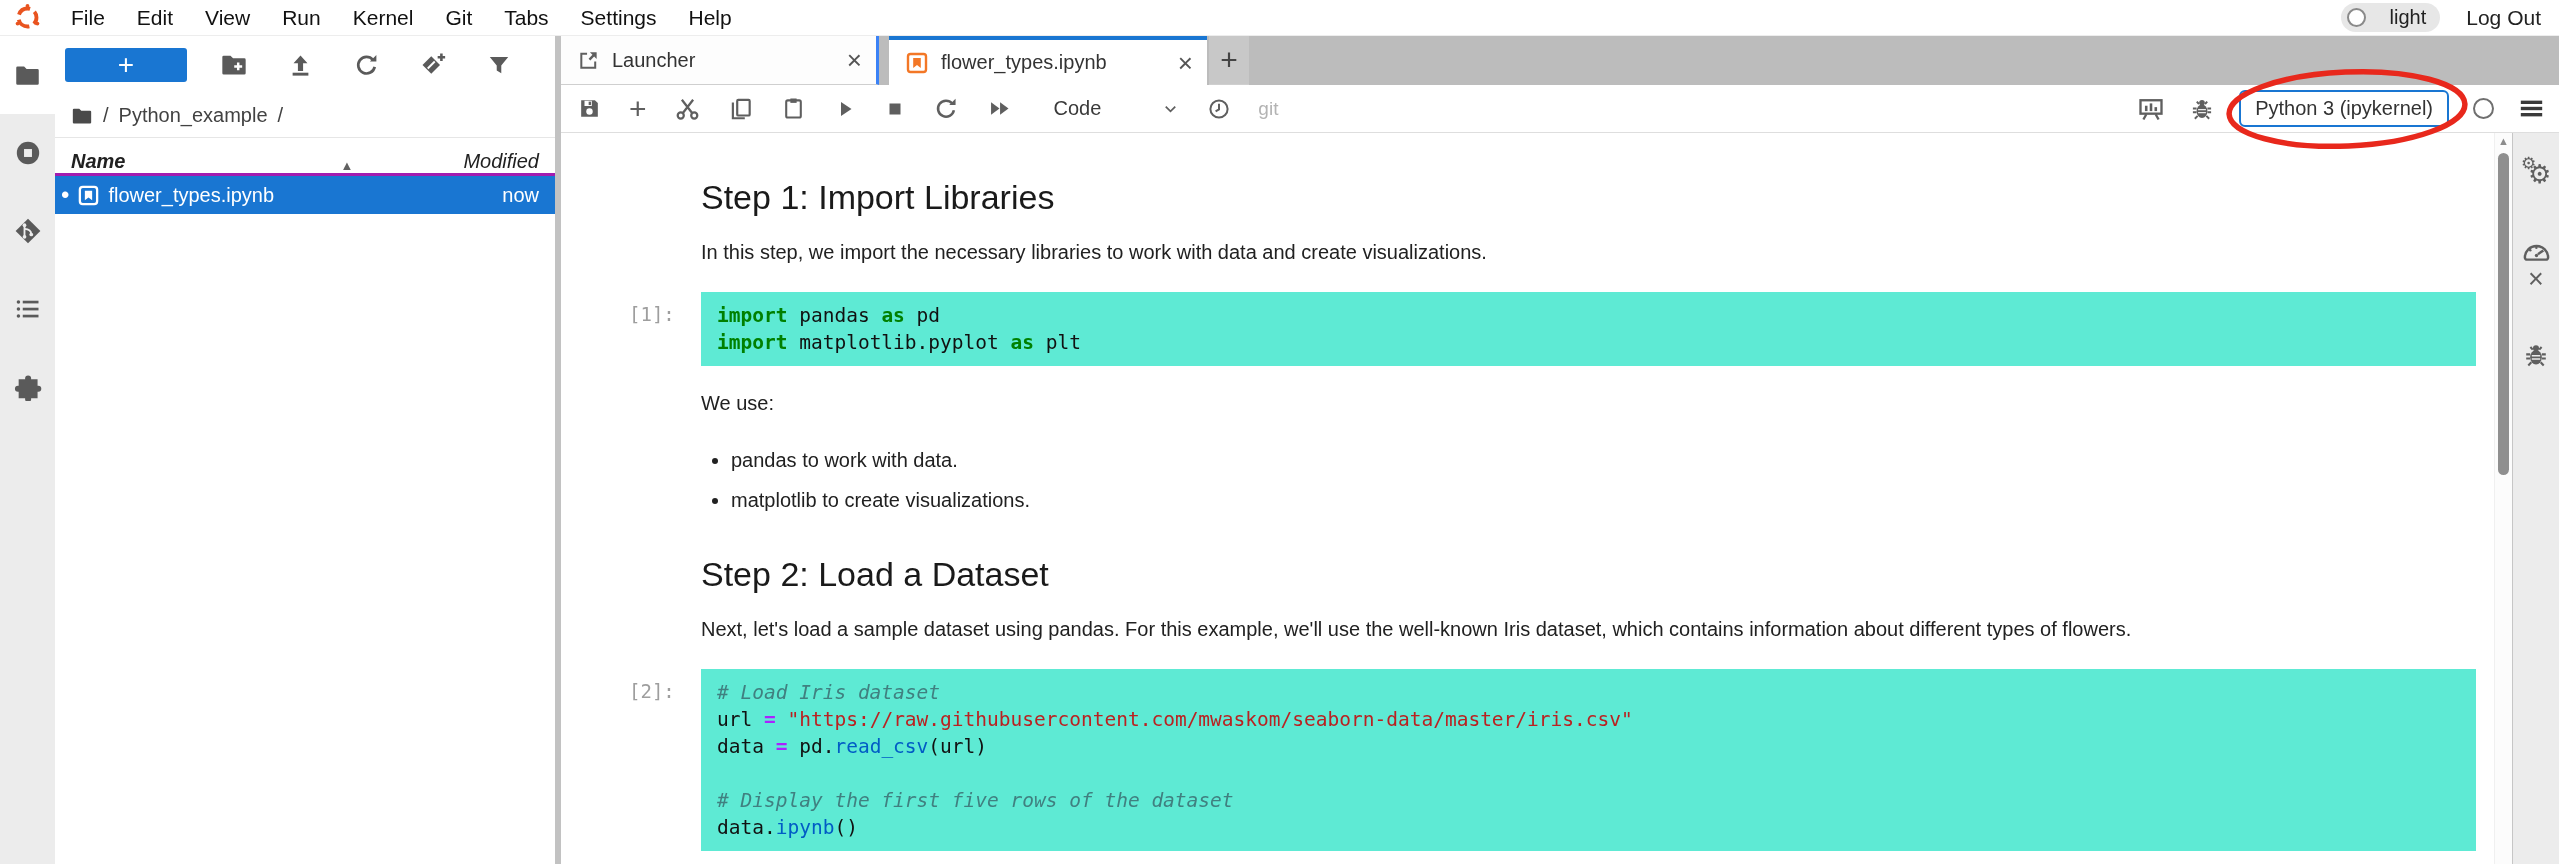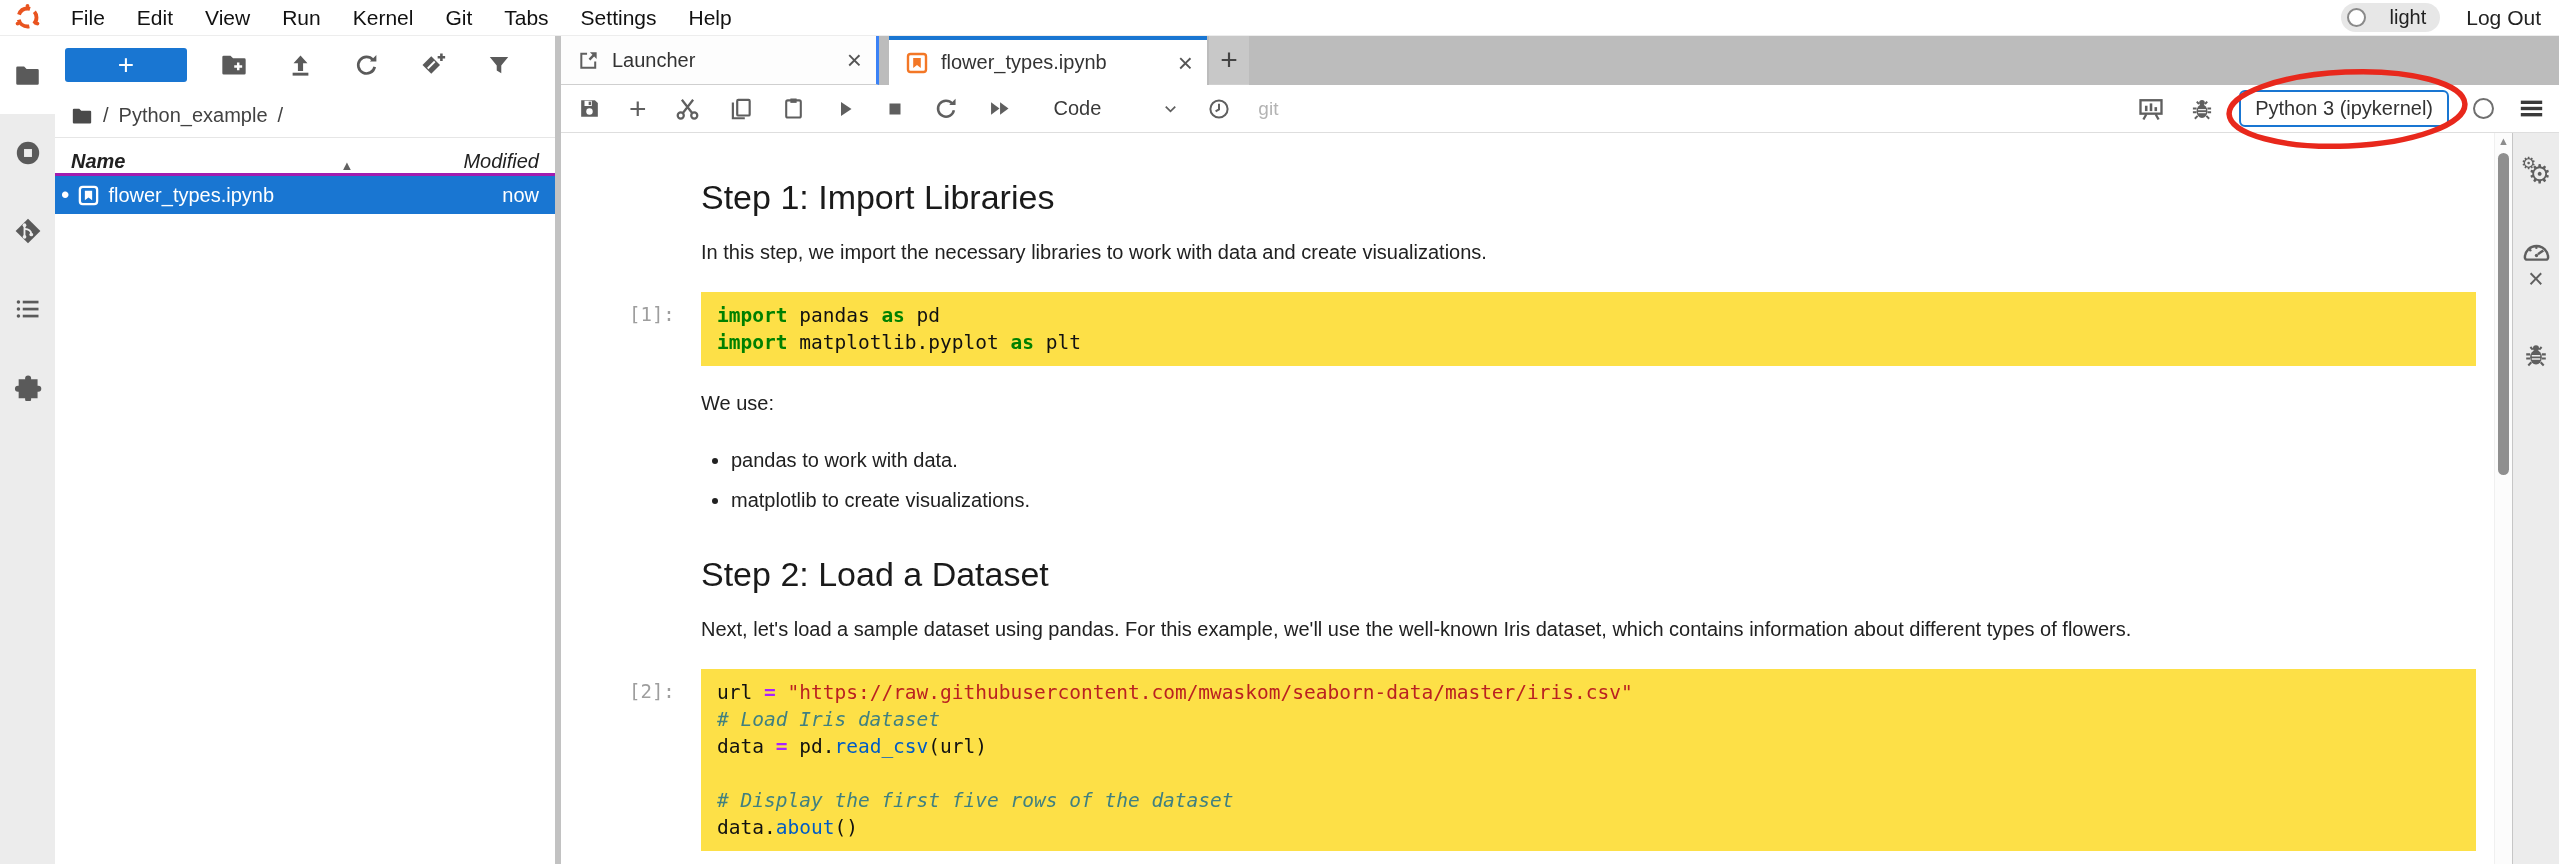--- a/index.html
+++ b/index.html
@@ -59,21 +59,21 @@
   .content-row { flex: 1; display: flex; min-height: 0; }
   .notebook { flex: 1; padding: 44px 18px 0 68px; overflow: hidden; background: #fff; }
   .nb-cell { display: flex; }
   .prompt { width: 72px; flex-shrink: 0; font-family: "DejaVu Sans Mono", monospace; font-size: 19px; color: #9e9e9e; padding-top: 11px; }
   .cell-body { flex: 1; min-width: 0; }
   .md-h { font-size: 34px; font-weight: 400; color: #1a1a1a; line-height: 40px; margin-bottom: 22px; }
   .md-p { font-size: 20px; line-height: 27px; color: #212121; margin-bottom: 26px; }
   .md-list { margin: 30px 0 26px 0; padding-left: 30px; font-size: 20px; color: #212121; }
   .md-list li { margin-bottom: 13px; line-height: 27px; }
   .code-cell { margin-bottom: 24px; }
-  .cell-input { background: #fde047; padding: 10px 16px; font-family: "DejaVu Sans Mono", monospace; font-size: 19.5px; line-height: 27px; color: #111; }
+  .cell-input { background: #5eead4; padding: 10px 16px; font-family: "DejaVu Sans Mono", monospace; font-size: 19.5px; line-height: 27px; color: #111; }
   .code-line { white-space: pre; }
   .tok-kw  { color: #008000; font-weight: bold; }
   .tok-op  { color: #aa22ff; font-weight: bold; }
   .tok-str { color: #ba2121; }
   .tok-com { color: #408080; font-style: italic; }
   .tok-fn  { color: #005cc5; }
 
   
   .scrollcol { width: 18px; background: #fcfcfc; position: relative; border-left: 1px solid #f0f0f0; flex-shrink: 0; }
   .scroll-up { position: absolute; top: 2px; left: 3px; font-size: 11px; color: #8c8c8c; }
@@ -430,26 +430,26 @@
           <div class="prompt"></div>
           <div class="cell-body">
               <div class="md-p">Next, let's load a sample dataset using pandas. For this example, we'll use the well-known Iris dataset, which contains information about different types of flowers.</div>
             </div>
         </div>
 
         <div class="nb-cell code-cell">
           <div class="prompt">[2]:</div>
           <div class="cell-body">
               <div class="cell-input">
+                <div class="code-line"><span class="tok-com"># Load Iris dataset</span></div>
                 <div class="code-line"><span>url </span><span class="tok-op">=</span><span> </span><span class="tok-str">"https://raw.githubusercontent.com/mwaskom/seaborn-data/master/iris.csv"</span></div>
-                <div class="code-line"><span class="tok-com"># Load Iris dataset</span></div>
                 <div class="code-line"><span>data </span><span class="tok-op">=</span><span> pd.</span><span class="tok-fn">read_csv</span><span>(url)</span></div>
                 <div class="code-line">&nbsp;</div>
                 <div class="code-line"><span class="tok-com"># Display the first five rows of the dataset</span></div>
-                <div class="code-line"><span>data.</span><span class="tok-fn">about</span><span>()</span></div>
+                <div class="code-line"><span>data.</span><span class="tok-fn">ipynb</span><span>()</span></div>
               </div>
             </div>
         </div>
 
       </div>
 
       <div class="scrollcol">
         <span class="scroll-up">▲</span>
         <div class="scroll-thumb"></div>
       </div>

